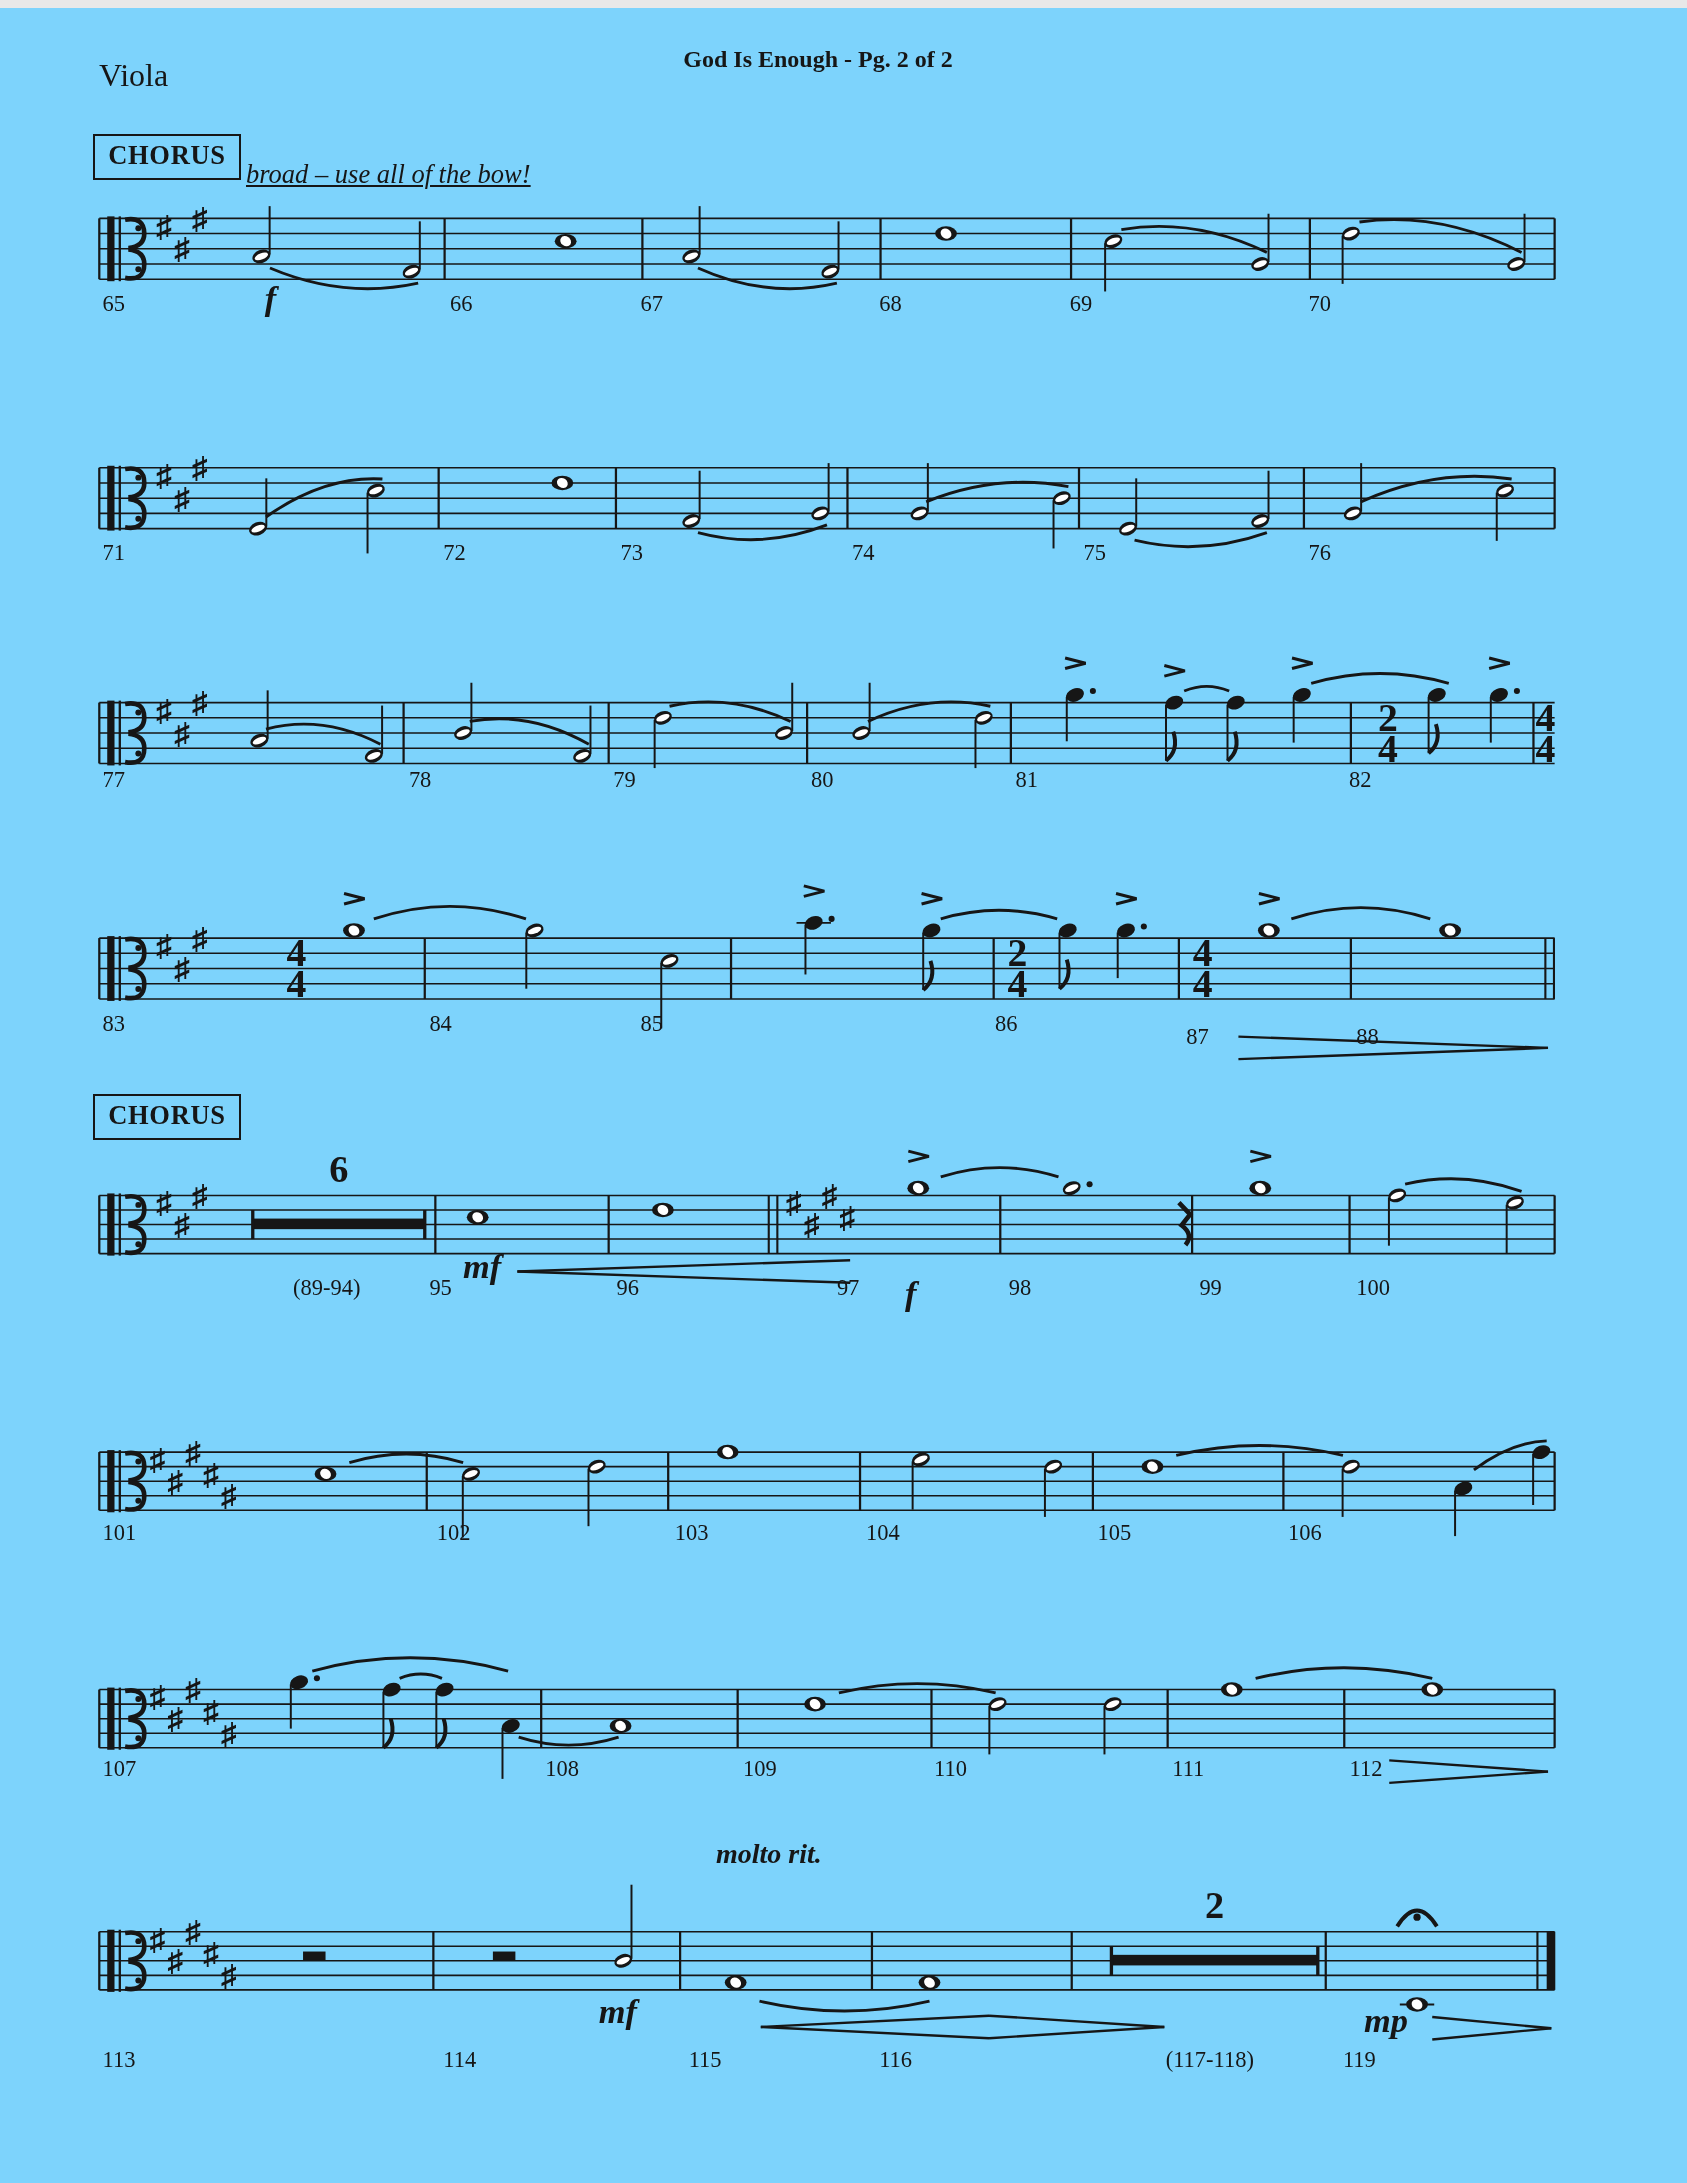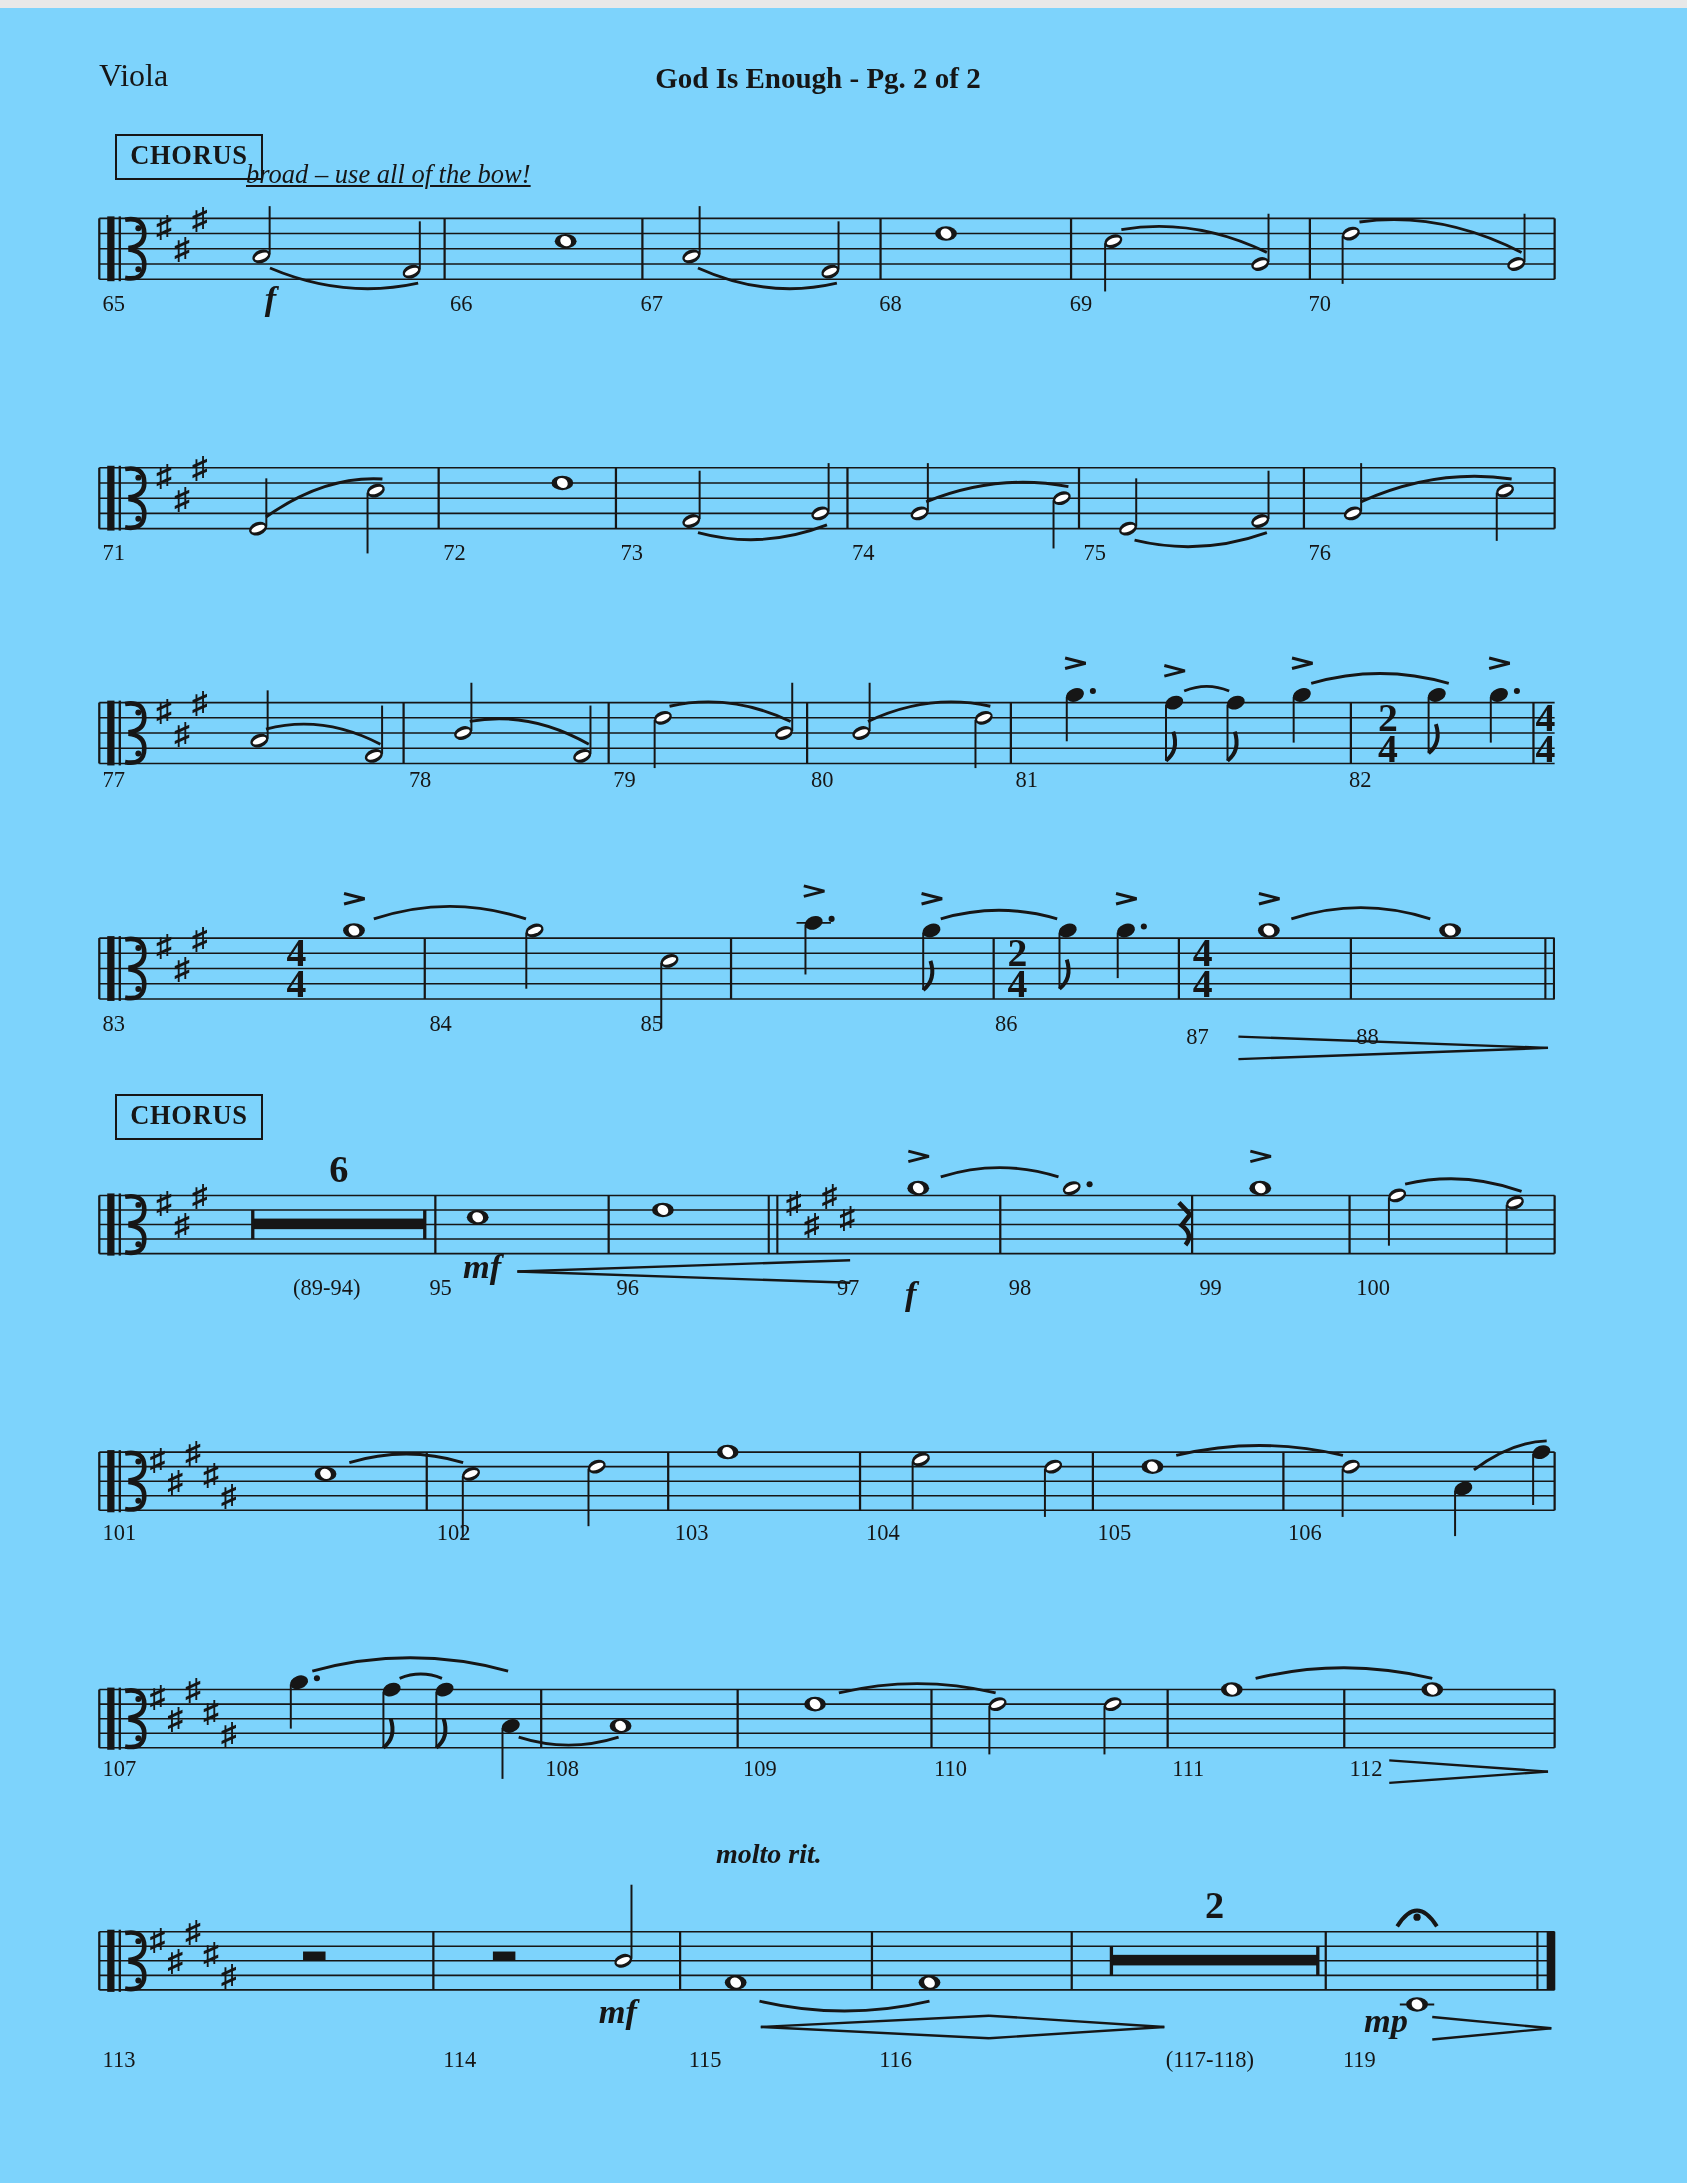--- a/index.html
+++ b/index.html
@@ -1,21 +1,21 @@
 <!DOCTYPE html>
 <html style="font-size:10.6px"><head>
 <meta charset="utf-8">
 <style>
   html,body{margin:0;padding:0;background:#e8e8e8;}
   #page{position:relative;width:1687px;height:2183px;background:#7dd3fc;margin:8px auto;
         font-family:"Liberation Serif","DejaVu Serif",serif;color:#161616;overflow:hidden;}
   .abs{position:absolute;white-space:nowrap;}
   #instrument{left:99px;top:49px;font-size:32px;}
-  #title{left:818px;top:54px;transform:translateX(-50%);font-size:29px;font-weight:bold;}
-  .chorus-box{left:115px;border:2.3px solid #161616;padding:4px 13.2px 6.6px 13.2px;
+  #title{left:818px;top:38px;transform:translateX(-50%);font-size:24px;font-weight:bold;}
+  .chorus-box{left:93px;border:2.3px solid #161616;padding:4px 13.2px 6.6px 13.2px;
               font-size:26.5px;font-weight:bold;letter-spacing:0.7px;}
   #chorus1{top:126px;}
   #chorus2{top:1086px;}
   #broad{left:246px;top:151px;font-size:26.5px;font-style:italic;text-decoration:underline;}
   #molto{left:716px;top:1830px;font-size:28px;font-style:italic;font-weight:bold;}
   svg text{font-family:"Liberation Serif","DejaVu Serif",serif;}
 </style>
 </head>
 <body>
 

